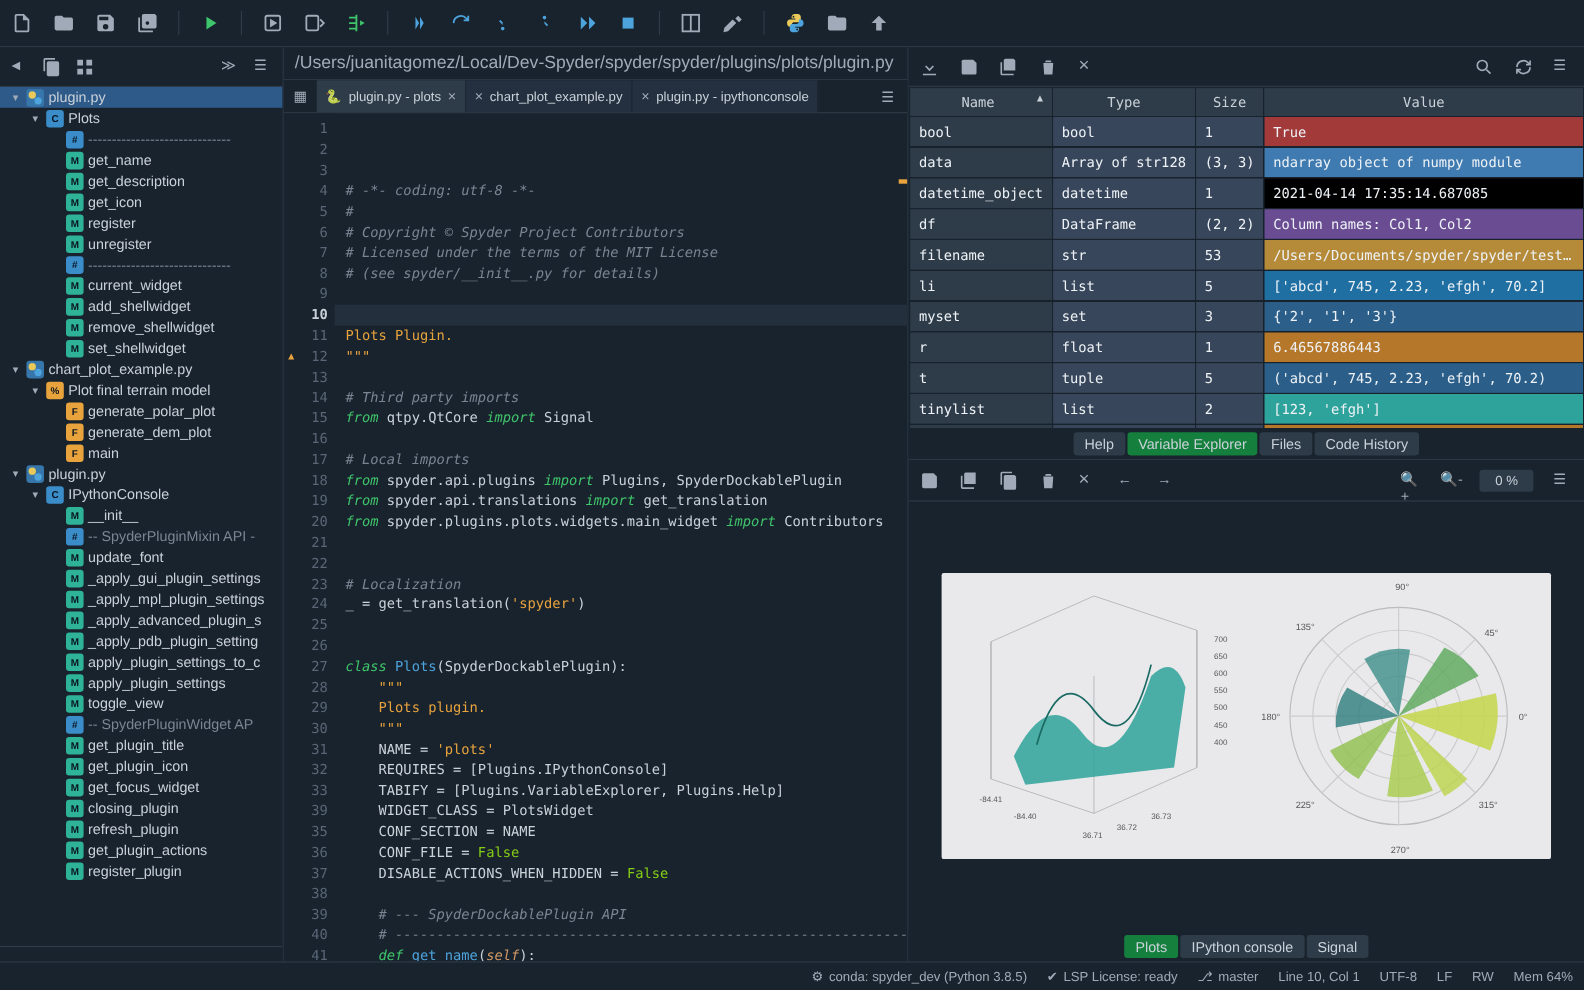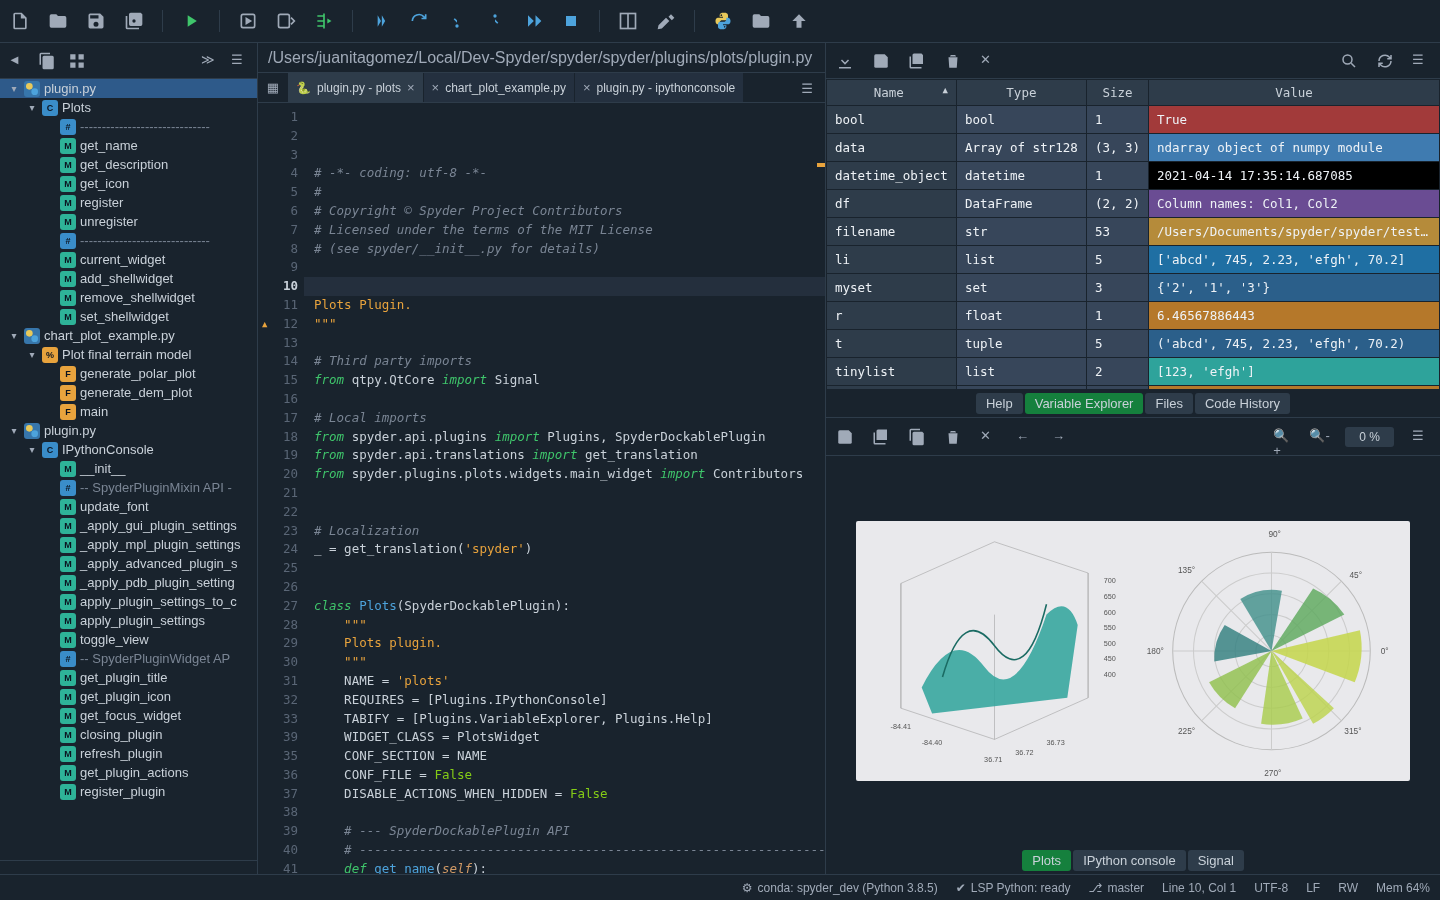--- a/index.html
+++ b/index.html
@@ -770,20 +770,20 @@
           <div class="ptab idle">Signal</div>
         </div>
     </div>
 
   </div>
 </div>
 
 <div class="statusbar">
   <div class="spacer"></div>
   <div class="sitem">⚙ <span>conda: spyder_dev (Python 3.8.5)</span></div>
-  <div class="sitem">✔ <span>LSP Python: ready</span></div>
+  <div class="sitem">✔ <span>LSP License: ready</span></div>
   <div class="sitem">⎇ <span>master</span></div>
   <div class="sitem">Line 10, Col 1</div>
   <div class="sitem">UTF-8</div>
   <div class="sitem">LF</div>
   <div class="sitem">RW</div>
   <div class="sitem">Mem 64%</div>
 </div>
 
 </body></html>

